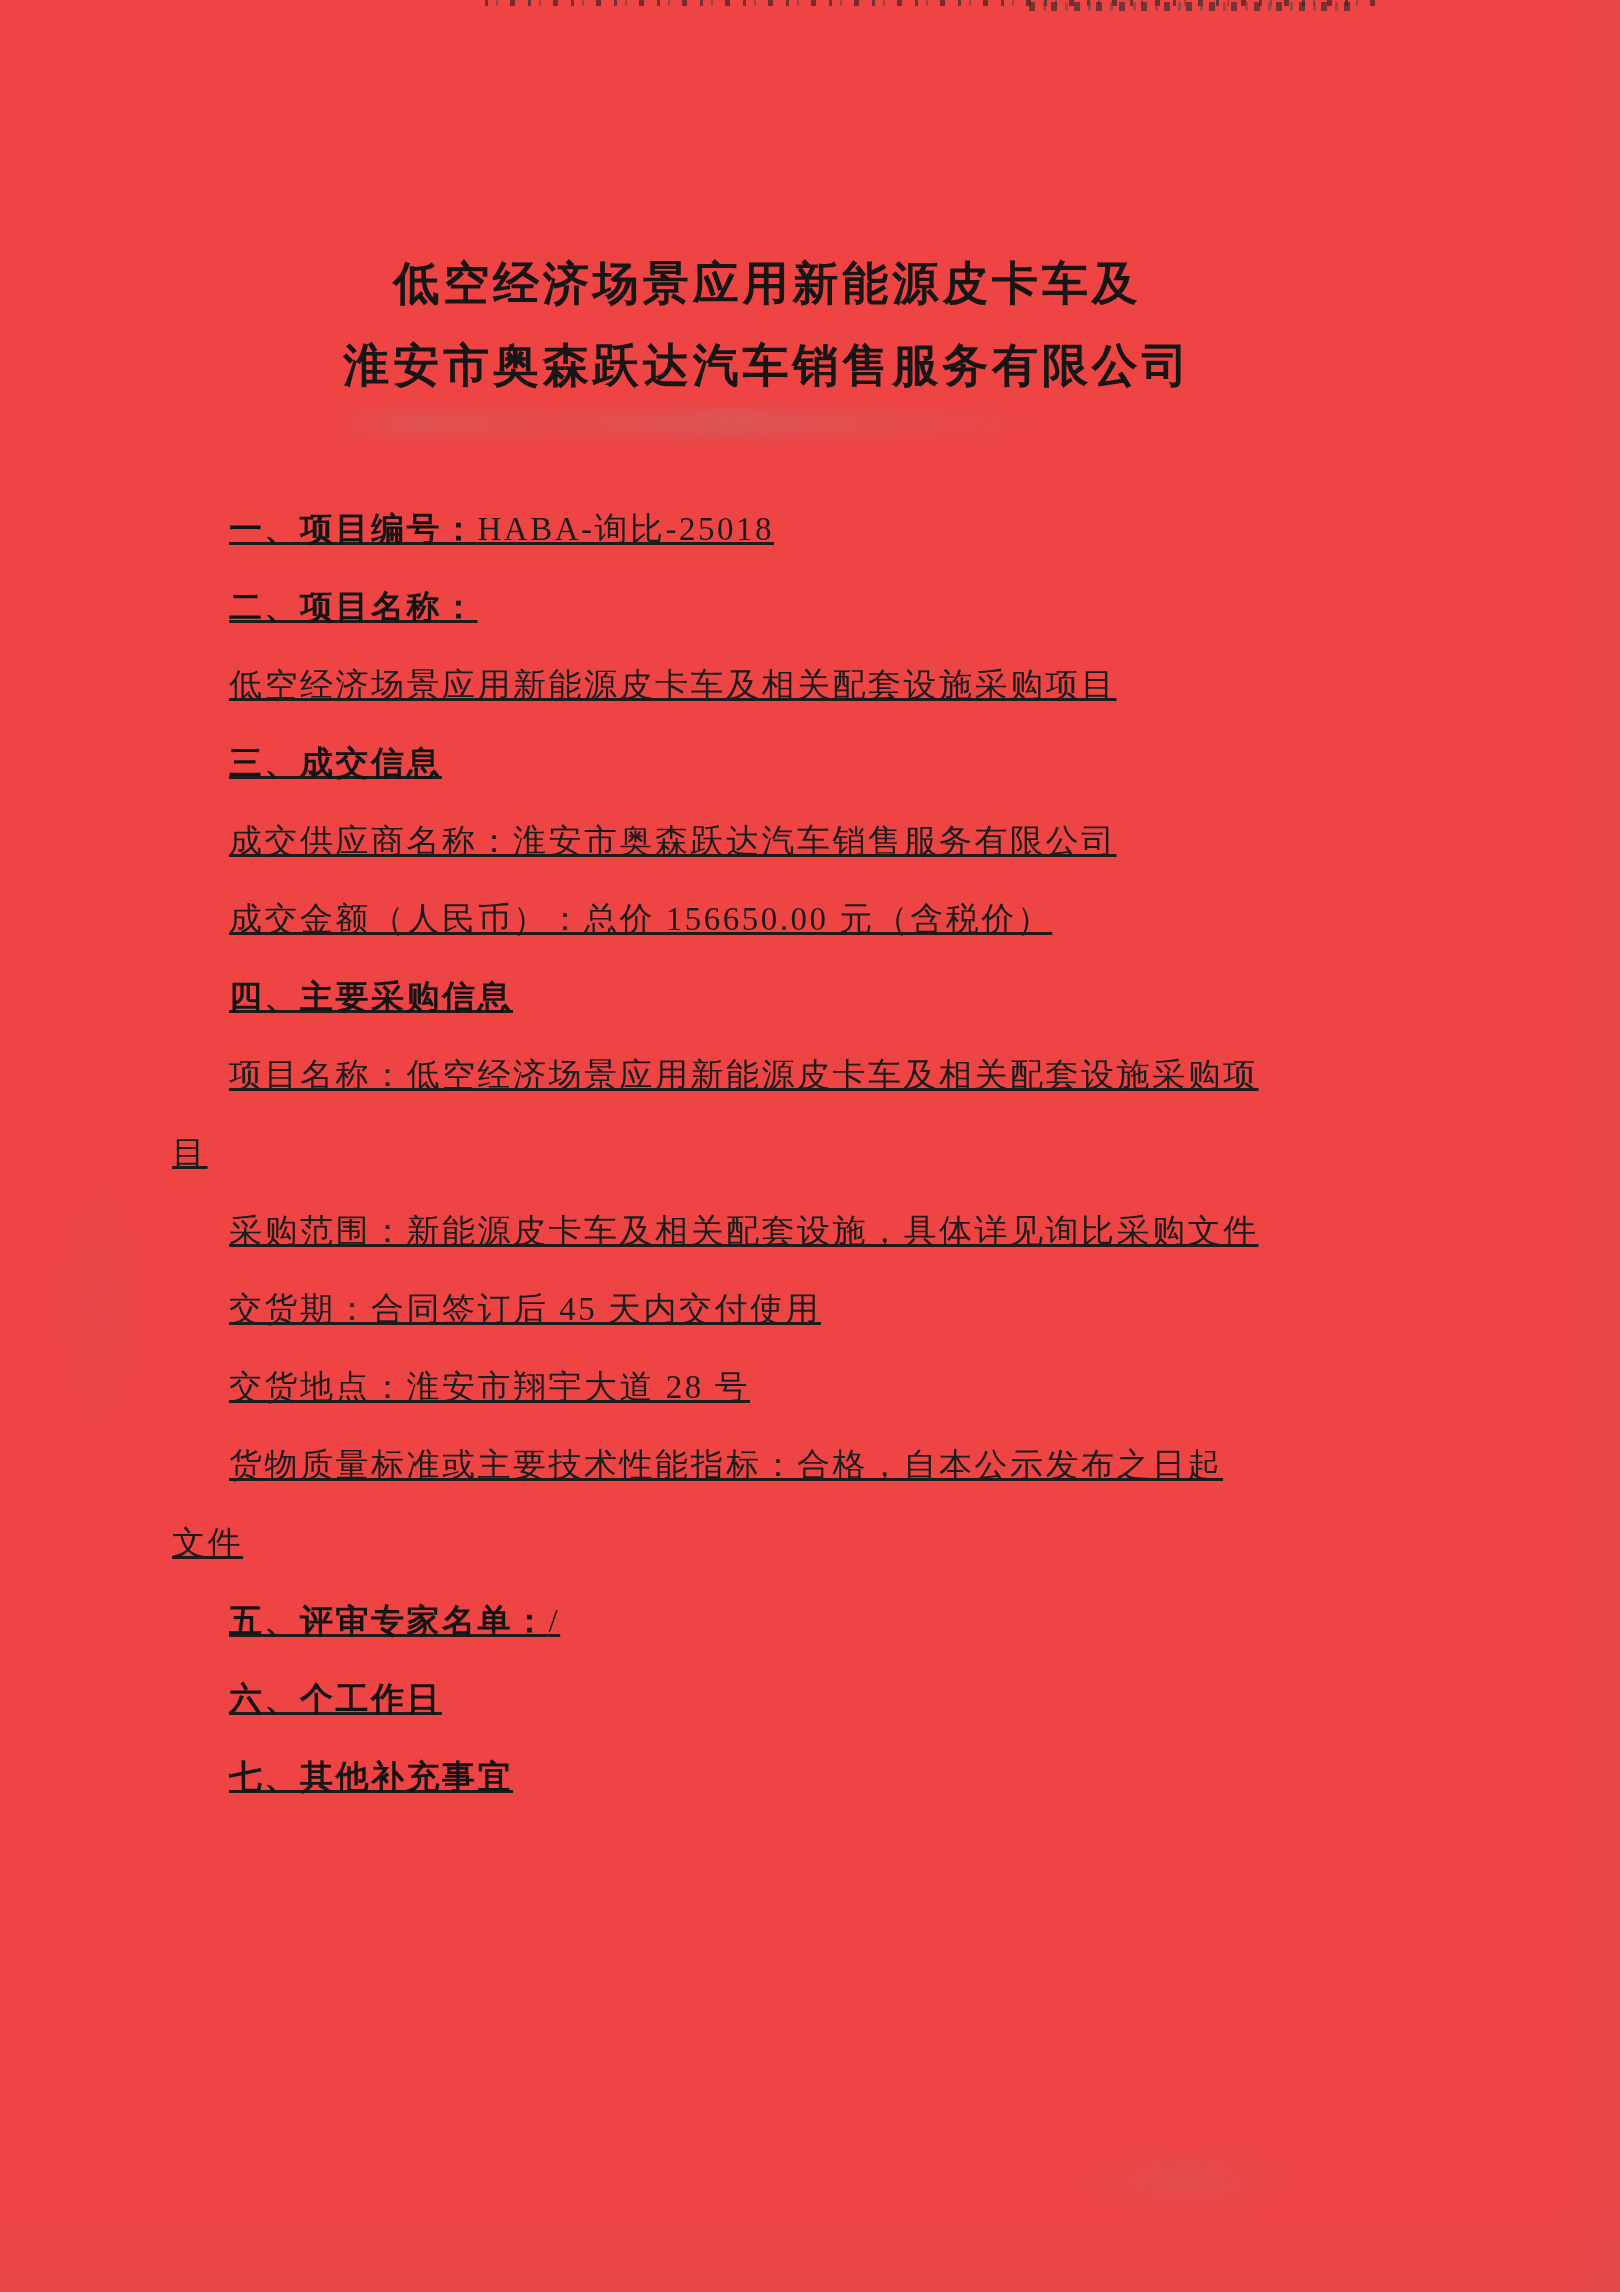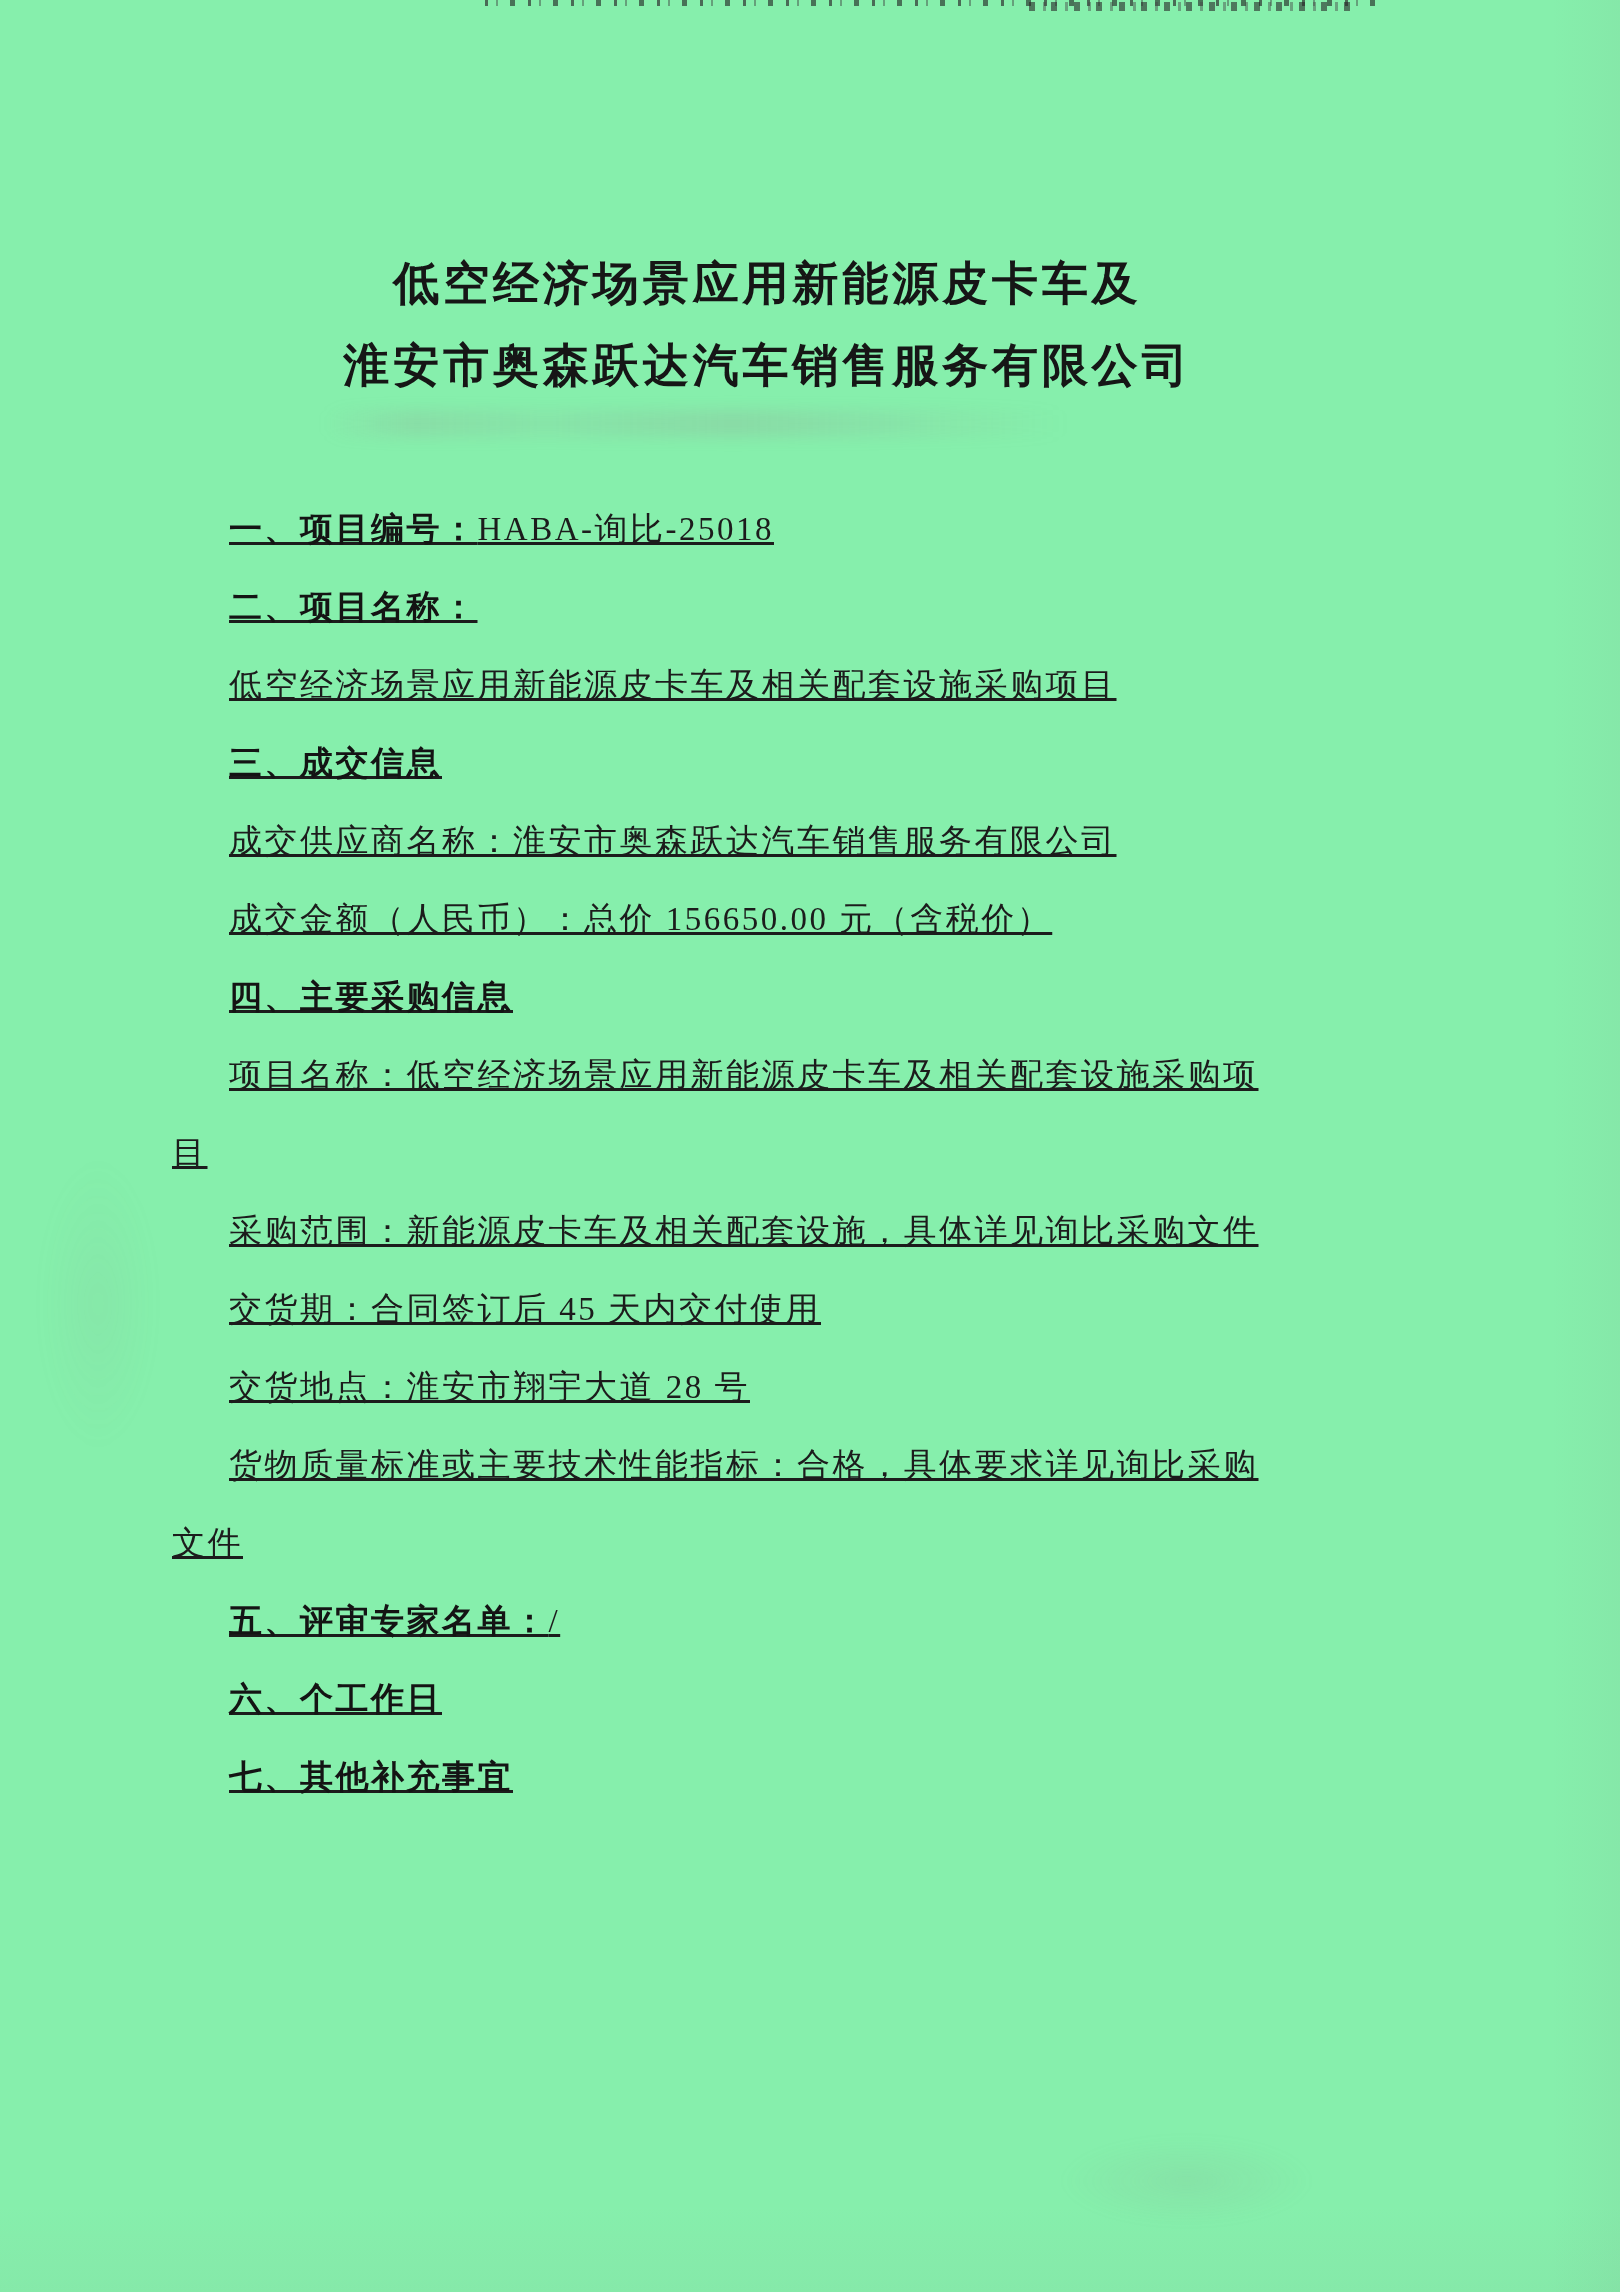--- a/index.html
+++ b/index.html
@@ -6,21 +6,21 @@
     margin: 0;
     padding: 0;
     background: #e9e9e7;
     font-family: "Liberation Serif", "DejaVu Serif", serif;
   }
   .page {
     position: relative;
     width: 1620px;
     height: 2293px;
     margin: 0 auto;
-    background: #86efac;
+    background: #ef4444;
     color: #1e1e1e;
     overflow: hidden;
   }
   
   .edge-shade-right {
     position: absolute; top: 0; right: 0; width: 69px; height: 100%;
     background: linear-gradient(to left, rgba(120,120,115,0.06), rgba(0,0,0,0));
     pointer-events: none;
   }
   .edge-shade-bottom {
@@ -131,21 +131,21 @@
     <div class="line indent">项目名称：低空经济场景应用新能源皮卡车及相关配套设施采购项</div>
 
     <div class="line">目</div>
 
     <div class="line indent">采购范围：新能源皮卡车及相关配套设施，具体详见询比采购文件</div>
 
     <div class="line indent">交货期：合同签订后 45 天内交付使用</div>
 
     <div class="line indent">交货地点：淮安市翔宇大道 28 号</div>
 
-    <div class="line indent">货物质量标准或主要技术性能指标：合格，具体要求详见询比采购</div>
+    <div class="line indent">货物质量标准或主要技术性能指标：合格，自本公示发布之日起</div>
 
     <div class="line">文件</div>
 
     <div class="line indent"><span class="hd">五、评审专家名单：</span><span>/</span></div>
 
     <div class="line indent hd">六、个工作日</div>
 
 
     <div class="line indent hd">七、其他补充事宜</div>
 

